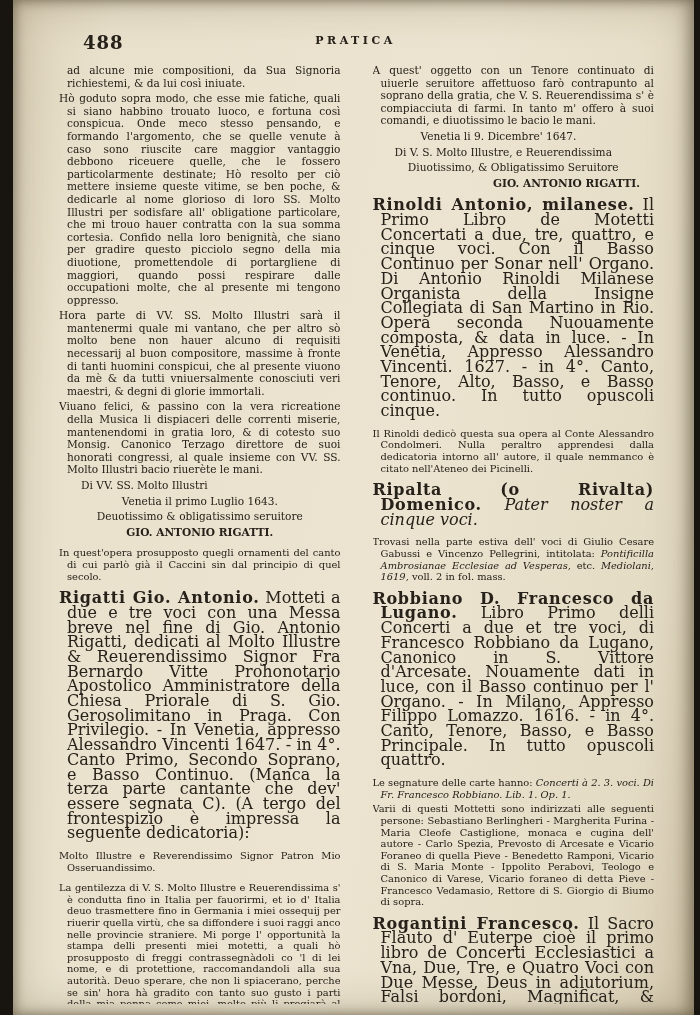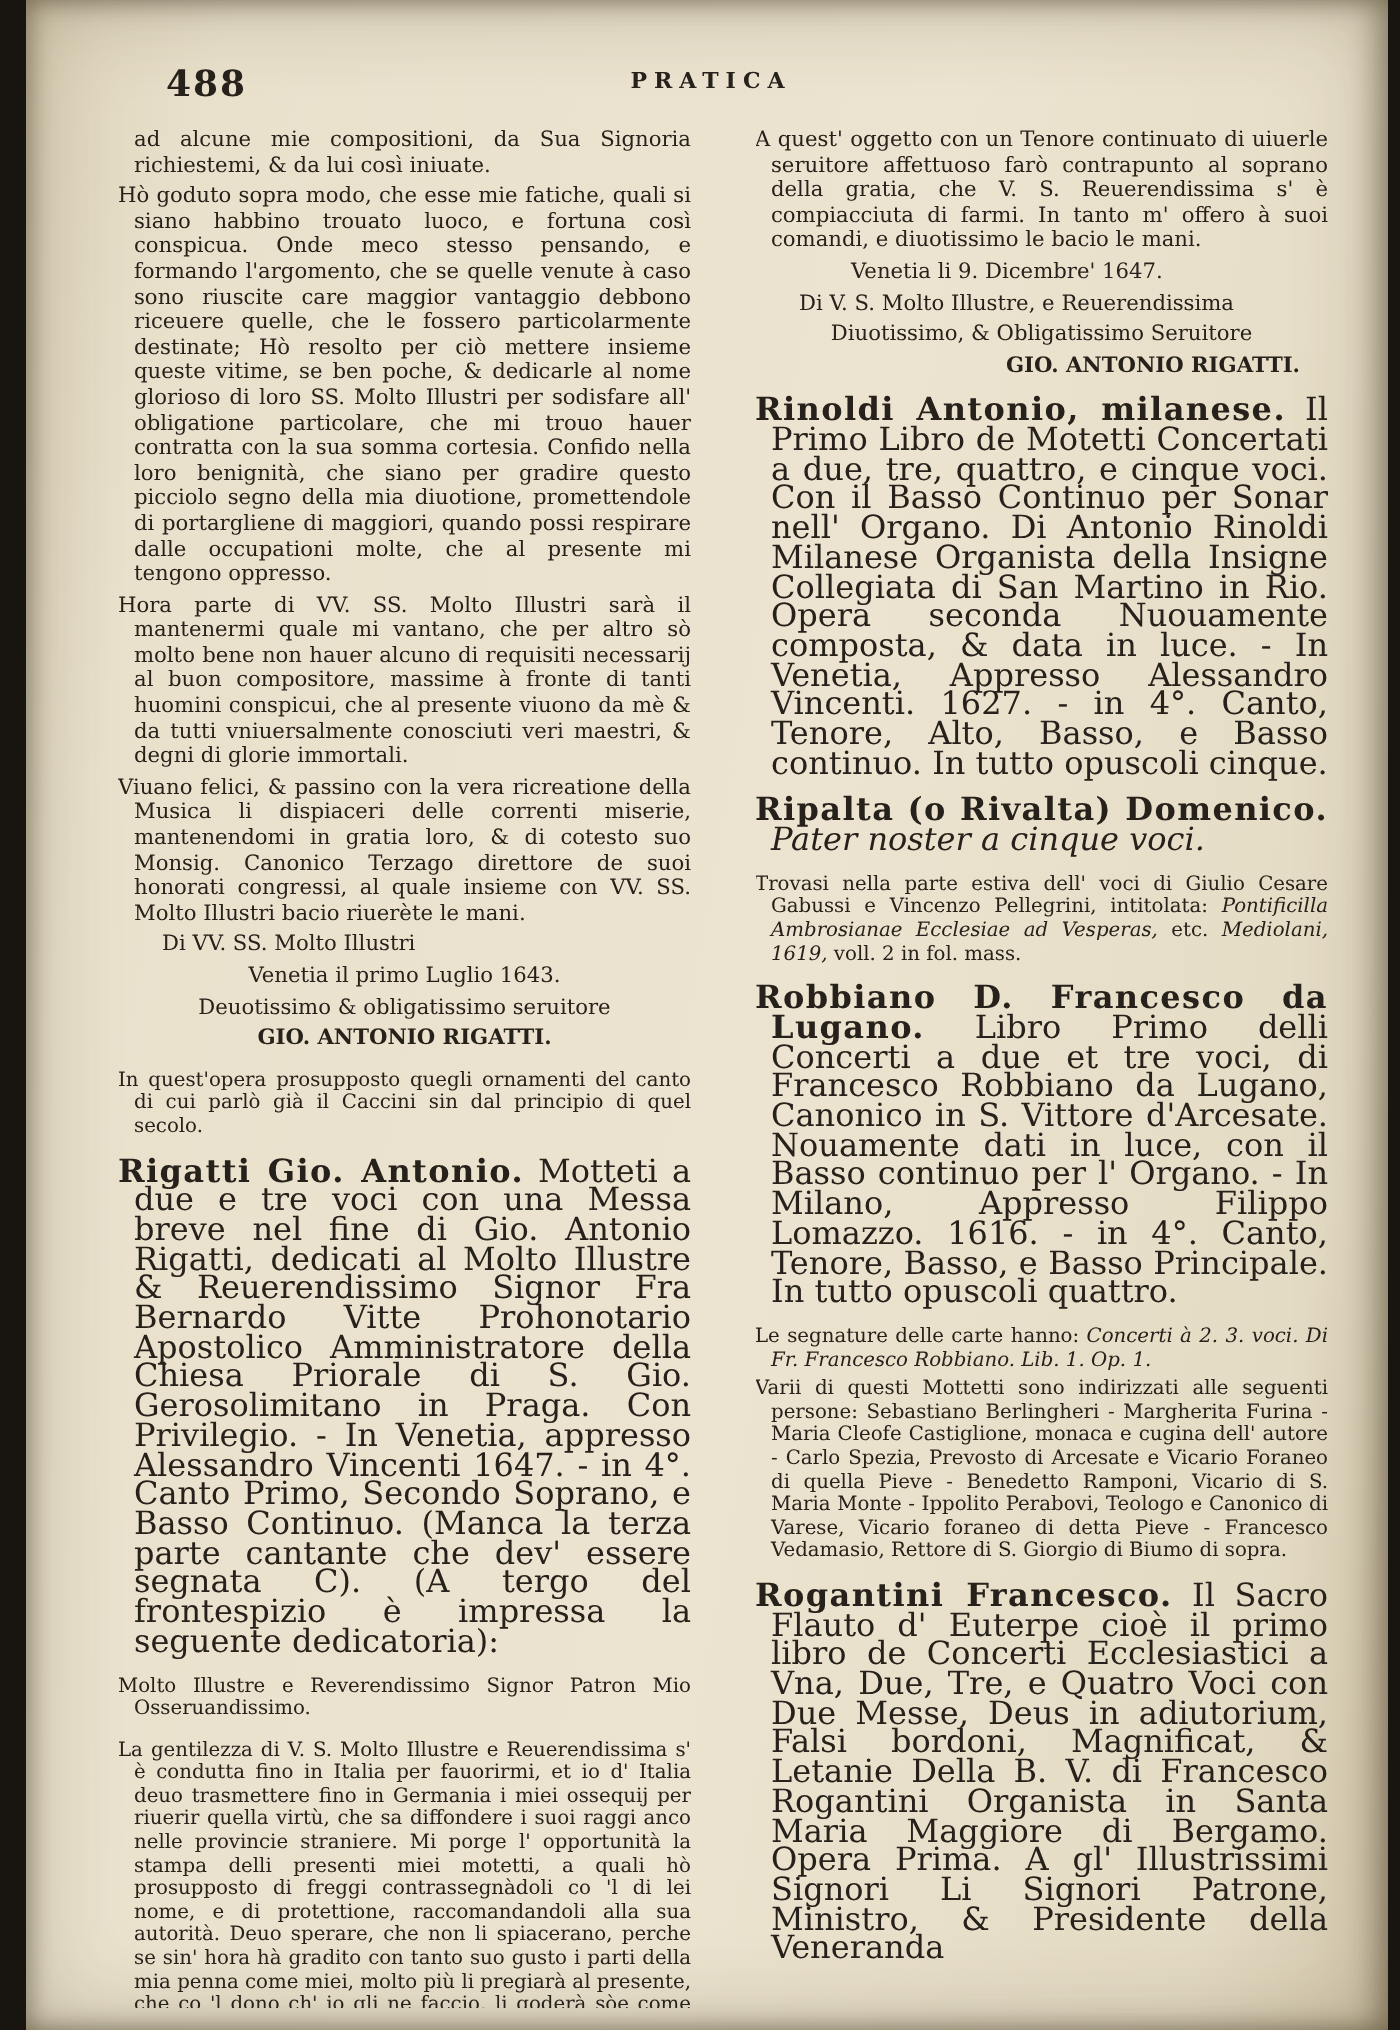--- a/index.html
+++ b/index.html
@@ -27,21 +27,21 @@
     font-size:18px;font-weight:700;letter-spacing:1px;
   }
   .runhead{
     position:absolute;left:0;right:0;top:2px;
     text-align:center;
     font-size:11px;font-weight:700;letter-spacing:3.5px;
   }
   .cols{
     display:flex;
     gap:32px;
-    padding:0 30px 0 46px;
+    padding:0 40px 0 46px;
     height:940px;
     overflow:hidden;
   }
   .col{flex:1 1 0;overflow:hidden;}
   .para{margin:0 0 3px;text-align:justify;}
   
   .q{font-size:10.6px;line-height:12.6px;}
   .e{font-size:16px;line-height:14.7px;}
   .n{font-size:9.9px;line-height:11.6px;}
   
@@ -80,20 +80,21 @@
         <p class="para n hang mt"><span>Molto Illustre e Reverendissimo Signor Patron Mio Osseruandissimo.</span></p>
         <p class="para n hang mt"><span>La gentilezza di V. S. Molto Illustre e Reuerendissima s' è condutta fino in Italia per fauorirmi, et io d' Italia deuo trasmettere fino in Germania i miei ossequij per riuerir quella virtù, che sa diffondere i suoi raggi anco nelle provincie straniere. Mi porge l' opportunità la stampa delli presenti miei motetti, a quali hò prosupposto di freggi contrassegnàdoli co 'l di lei nome, e di protettione, raccomandandoli alla sua autorità. Deuo sperare, che non li spiacerano, perche se sin' hora hà gradito con tanto suo gusto i parti della mia penna come miei, molto più li pregiarà al presente, che co 'l dono ch' io gli ne faccio, li goderà sòe come suoi. Mi sarà sommo contento, ch' essa resti certificata, che se come musico sono amico delle Note, come persona, che conosco il douuto, abhorrisco le note dell' Ingratitudine.</span></p>
       </div>
     <div class="col" id="col-right">
         <p class="para q hang"><span>A quest' oggetto con un Tenore continuato di uiuerle seruitore affettuoso farò contrapunto al soprano della gratia, che V. S. Reuerendissima s' è compiacciuta di farmi. In tanto m' offero à suoi comandi, e diuotissimo le bacio le mani.</span></p>
         <p class="para q ind2"><span>Venetia li 9. Dicembre' 1647.</span></p>
         <p class="para q ind1"><span>Di V. S. Molto Illustre, e Reuerendissima</span></p>
         <p class="para q center"><span>Diuotissimo, &amp; Obligatissimo Seruitore</span></p>
         <p class="para q right mb"><span class="b">GIO. ANTONIO RIGATTI.</span></p>
         <p class="para e hang mt"><span class="b lead">Rinoldi Antonio, milanese.</span><span> Il Primo Libro de Motetti Concertati a due, tre, quattro, e cinque voci. Con il Basso Continuo per Sonar nell' Organo. Di Antonio Rinoldi Milanese Organista della Insigne Collegiata di San Martino in Rio. Opera seconda Nuouamente composta, &amp; data in luce. - In Venetia, Appresso Alessandro Vincenti. 1627. - in 4°. Canto, Tenore, Alto, Basso, e Basso continuo. In tutto opuscoli cinque.</span></p>
+        <p class="para n hang mt"><span>Il Rinoldi dedicò questa sua opera al Conte Alessandro Condolmeri. Nulla peraltro apprendesi dalla dedicatoria intorno all' autore, il quale nemmanco è citato nell'Ateneo dei Picinelli.</span></p>
         <p class="para e hang mt"><span class="b lead">Ripalta (o Rivalta) Domenico.</span><span class="i"> Pater noster a cinque voci.</span></p>
         <p class="para n hang mt"><span>Trovasi nella parte estiva dell' voci di Giulio Cesare Gabussi e Vincenzo Pellegrini, intitolata: </span><span class="i">Pontificilla Ambrosianae Ecclesiae ad Vesperas,</span><span> etc. </span><span class="i">Mediolani, 1619,</span><span> voll. 2 in fol. mass.</span></p>
         <p class="para e hang mt"><span class="b lead">Robbiano D. Francesco da Lugano.</span><span> Libro Primo delli Concerti a due et tre voci, di Francesco Robbiano da Lugano, Canonico in S. Vittore d'Arcesate. Nouamente dati in luce, con il Basso continuo per l' Organo. - In Milano, Appresso Filippo Lomazzo. 1616. - in 4°. Canto, Tenore, Basso, e Basso Principale. In tutto opuscoli quattro.</span></p>
         <p class="para n hang mt"><span>Le segnature delle carte hanno: </span><span class="i">Concerti à 2. 3. voci. Di Fr. Francesco Robbiano. Lib. 1. Op. 1.</span></p>
         <p class="para n hang"><span>Varii di questi Mottetti sono indirizzati alle seguenti persone: Sebastiano Berlingheri - Margherita Furina - Maria Cleofe Castiglione, monaca e cugina dell' autore - Carlo Spezia, Prevosto di Arcesate e Vicario Foraneo di quella Pieve - Benedetto Ramponi, Vicario di S. Maria Monte - Ippolito Perabovi, Teologo e Canonico di Varese, Vicario foraneo di detta Pieve - Francesco Vedamasio, Rettore di S. Giorgio di Biumo di sopra.</span></p>
         <p class="para e hang mt"><span class="b lead">Rogantini Francesco.</span><span> Il Sacro Flauto d' Euterpe cioè il primo libro de Concerti Ecclesiastici a Vna, Due, Tre, e Quatro Voci con Due Messe, Deus in adiutorium, Falsi bordoni, Magnificat, &amp; Letanie Della B. V. di Francesco Rogantini Organista in Santa Maria Maggiore di Bergamo. Opera Prima. A gl' Illustrissimi Signori Li Signori Patrone, Ministro, &amp; Presidente della Veneranda</span></p>
       </div>
   </div>
 </div>
 

